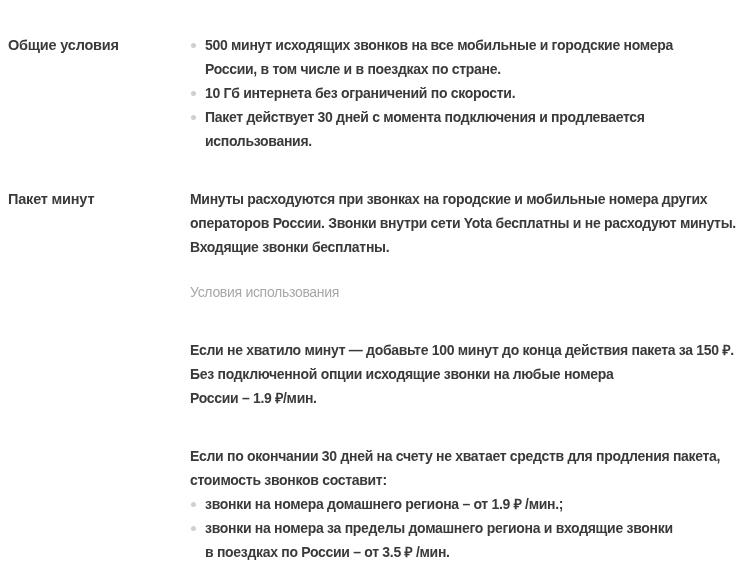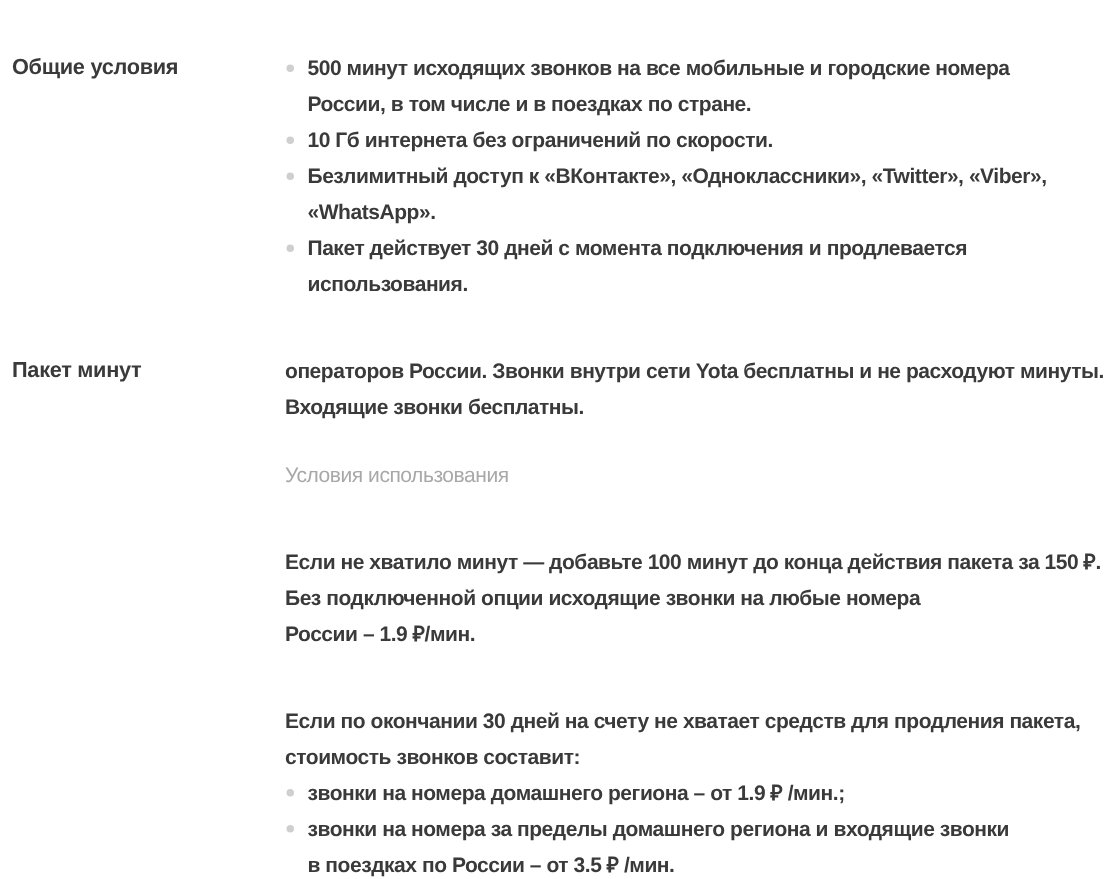--- a/index.html
+++ b/index.html
@@ -76,37 +76,33 @@
           <span class="dot"></span>
           <div class="line">500 минут исходящих звонков на все мобильные и городские номера</div>
           <div class="line">России, в том числе и в поездках по стране.</div>
         </li>
         <li>
           <span class="dot"></span>
           <div class="line">10 Гб интернета без ограничений по скорости.</div>
         </li>
         <li>
           <span class="dot"></span>
-          <div class="line">Безлимитный доступ к «ВКонтакте», «Одноклассники», «Twitter», «Viber»,</div>
-          <div class="line">«WhatsApp».</div>
-        </li>
-        <li>
-          <span class="dot"></span>
           <div class="line">Пакет действует 30 дней с момента подключения и продлевается</div>
           <div class="line">использования.</div>
         </li>
       </ul>
     </div>
   </div>
 
   <div class="section minutes">
     <div class="label-col">Пакет минут</div>
     <div class="content-col">
 
       <div class="para intro-para">
+        <div class="line">Минуты расходуются при звонках на городские и мобильные номера других</div>
         <div class="line">операторов России. Звонки внутри сети Yota бесплатны и не расходуют минуты.</div>
         <div class="line">Входящие звонки бесплатны.</div>
       </div>
 
       <div class="para usage-title">Условия использования</div>
 
       <div class="para add-option-para">
         <div class="line">Если не хватило минут — добавьте 100 минут до конца действия пакета за 150 ₽.</div>
         <div class="line">Без подключенной опции исходящие звонки на любые номера</div>
         <div class="line">России – 1.9 ₽/мин.</div>

